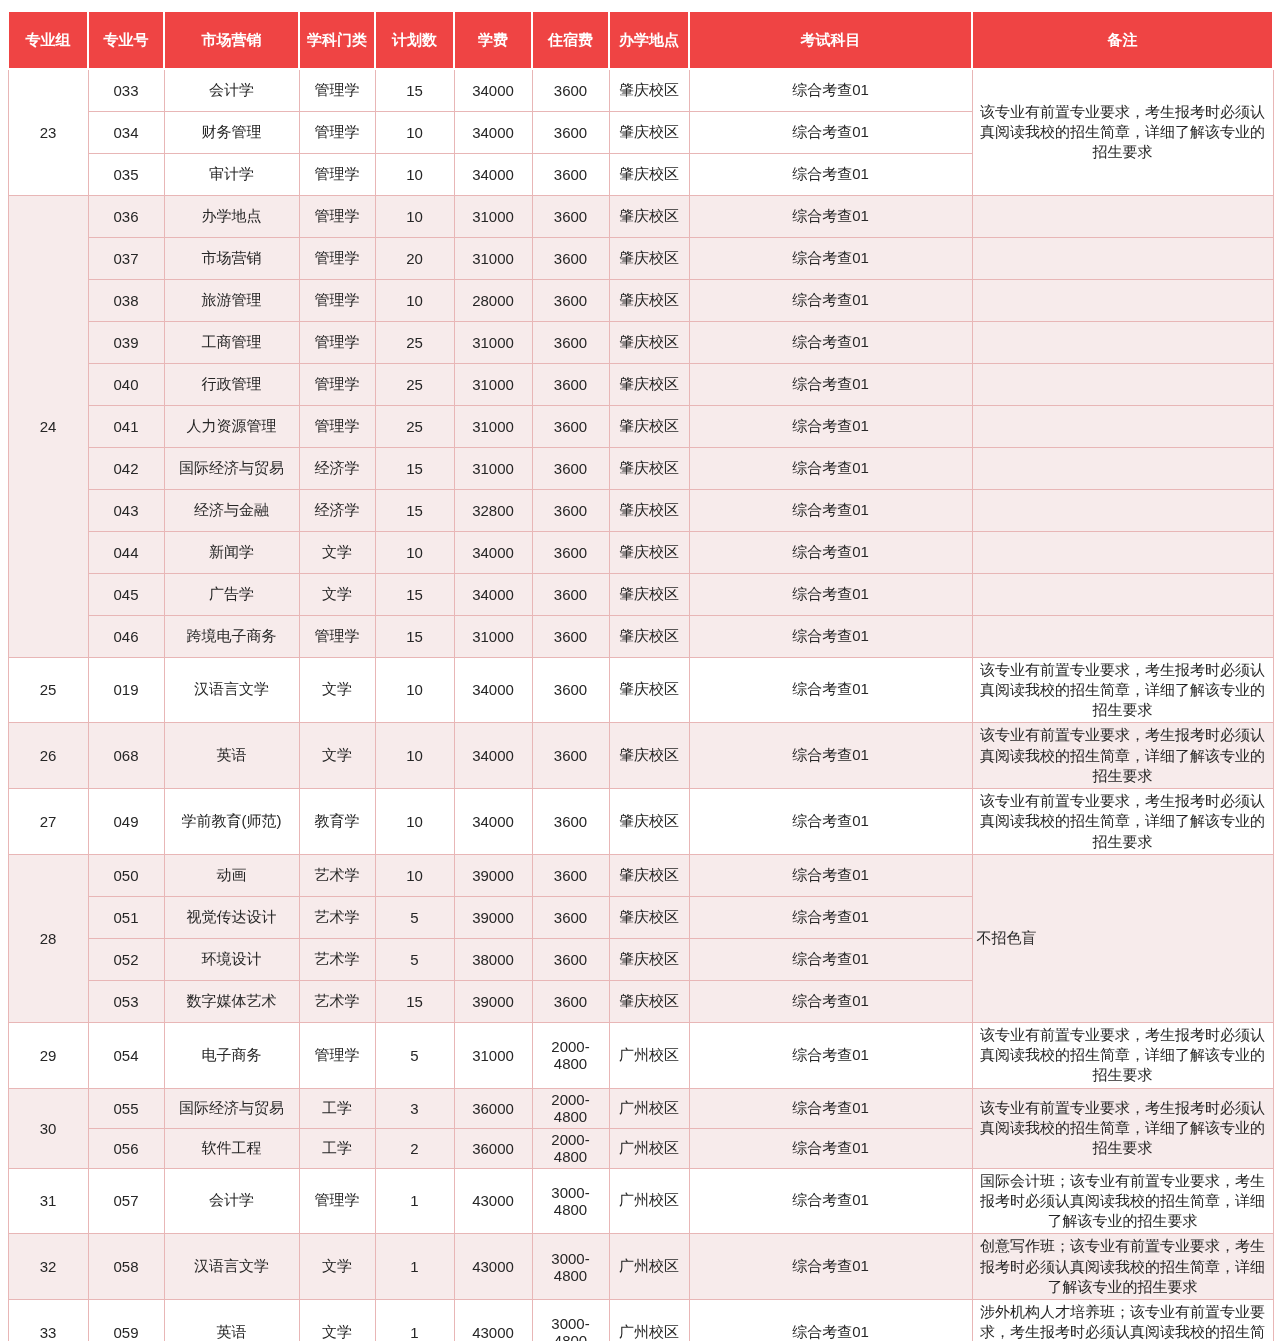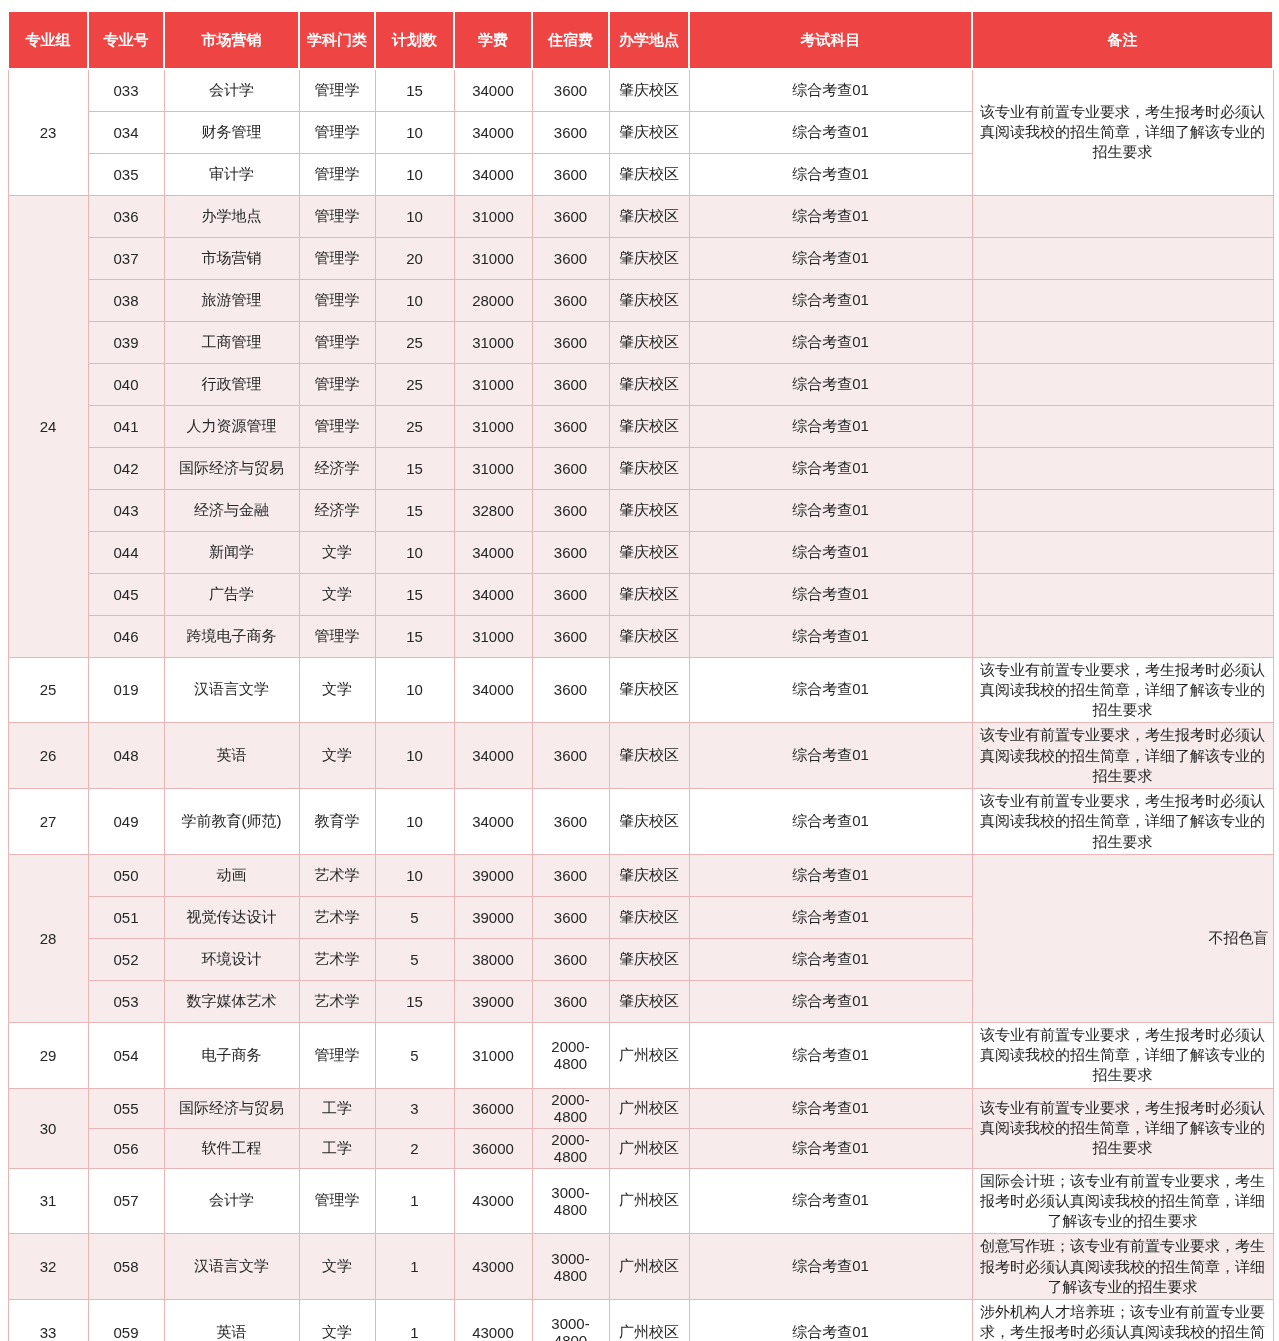--- a/index.html
+++ b/index.html
@@ -37,21 +37,21 @@
   tr.pink td { background: #f7ebeb; }
   tr.white td { background: #ffffff; }
   td.remark {
     text-align: left;
     font-size: 13.5px;
     line-height: 1.35;
     padding: 2px 6px;
     color: #1a1a1a;
   }
   td.remark.center {
-    text-align: right;
+    text-align: left;
     font-size: 15px;
   }
   tr.h42 { height: 42px; }
   tr.h40 { height: 40px; }
   tr.h54 { height: 54px; }
   tr.h55 { height: 55px; }
 </style>
 </head>
 <body>
 
@@ -245,21 +245,21 @@
           <td>文学</td>
           <td>10</td>
           <td>34000</td>
           <td>3600</td>
           <td>肇庆校区</td>
           <td>综合考查01</td>
           <td rowspan="1" class="remark">该专业有前置专业要求，考生报考时必须认真阅读我校的招生简章，详细了解该专业的招生要求</td>
         </tr>
         <tr class="pink h42">
           <td rowspan="1">26</td>
-          <td>048</td>
+          <td>068</td>
           <td>英语</td>
           <td>文学</td>
           <td>10</td>
           <td>34000</td>
           <td>3600</td>
           <td>肇庆校区</td>
           <td>综合考查01</td>
           <td rowspan="1" class="remark">该专业有前置专业要求，考生报考时必须认真阅读我校的招生简章，详细了解该专业的招生要求</td>
         </tr>
         <tr class="white h42">

